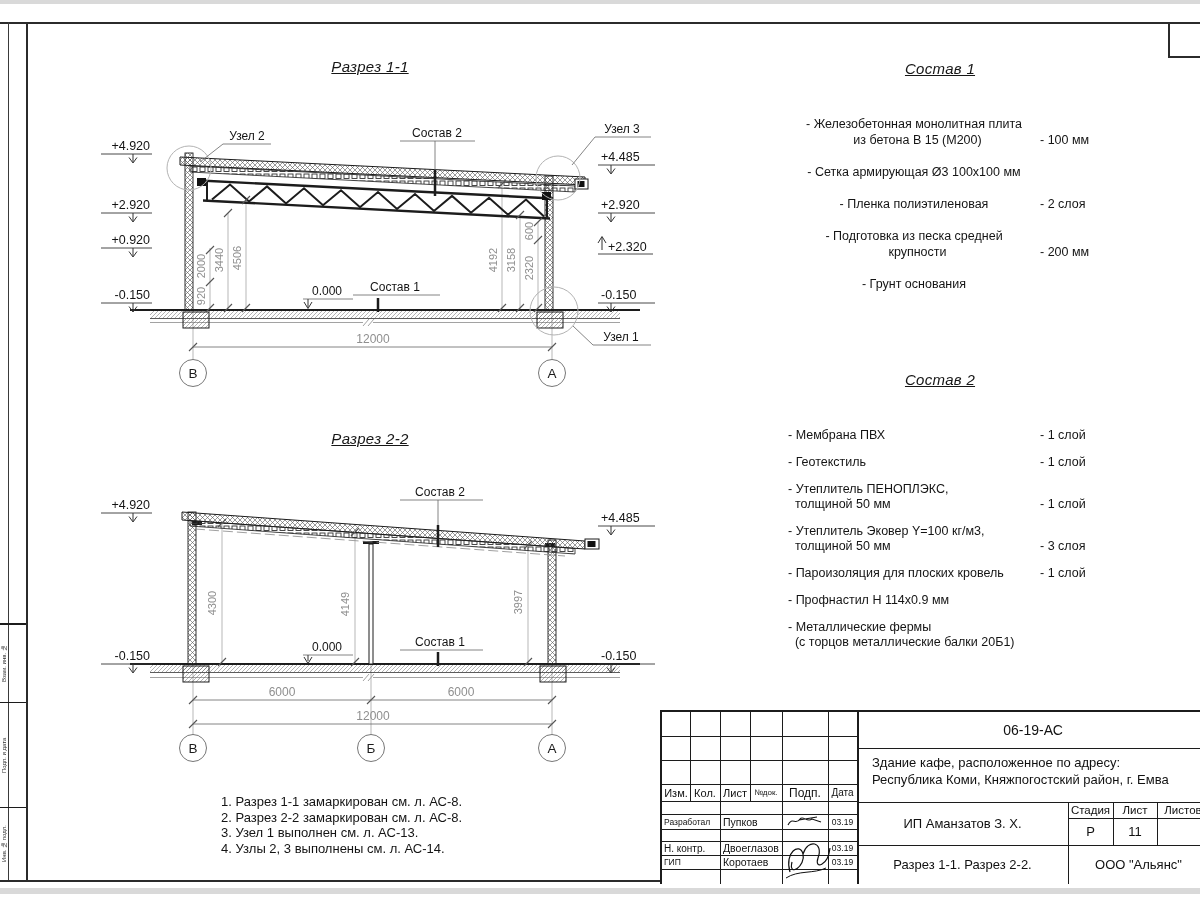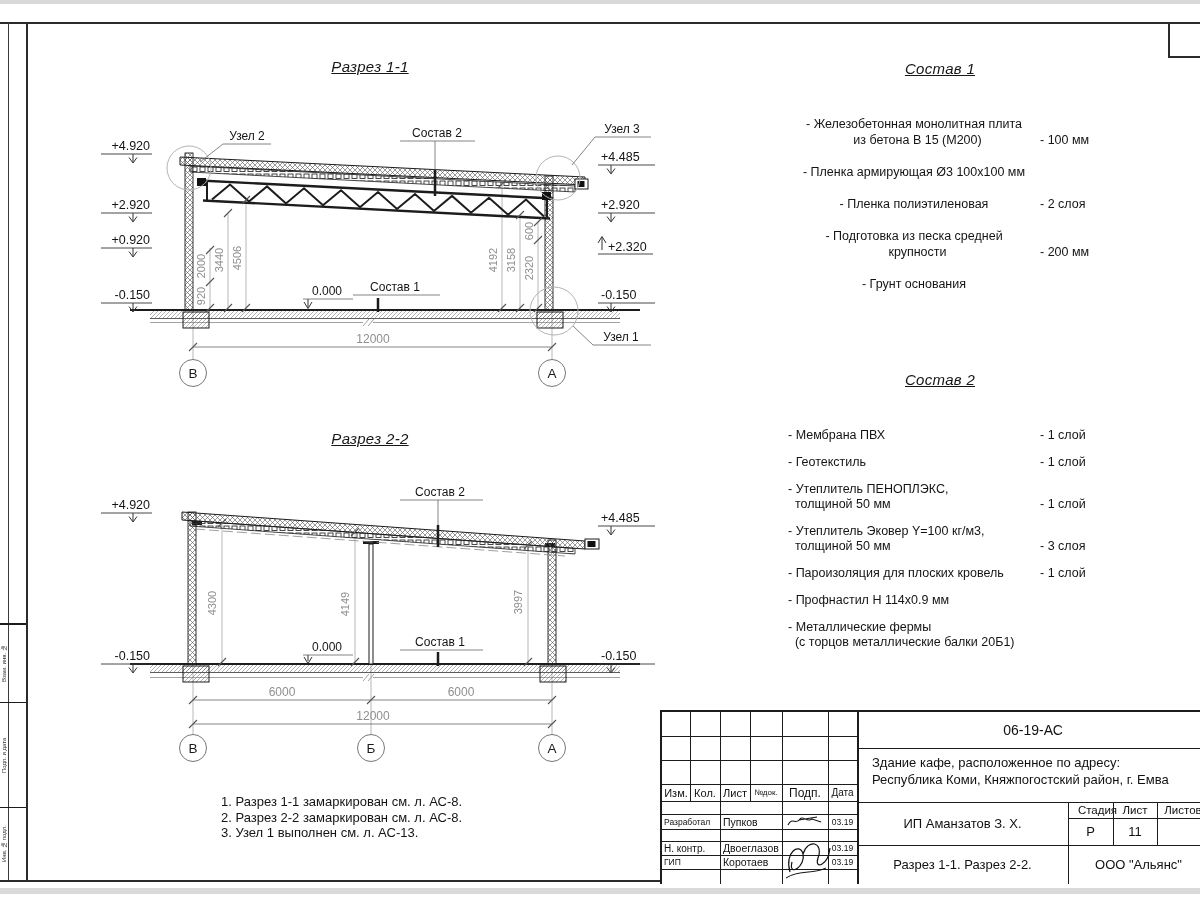--- a/index.html
+++ b/index.html
@@ -332,21 +332,21 @@
   </g>
 </svg>
 
 <div class="abs comp comp1" style="left:788px;top:116px;">
   <div class="comp-item">
     <div class="comp-name">- Железобетонная  монолитная плита
 &nbsp;&nbsp;из бетона В 15 (М200)</div>
     <div class="comp-val">- 100 мм</div>
   </div>
   <div class="comp-item">
-    <div class="comp-name">- Пленка армирующая Ø3 100х100 мм</div>
+    <div class="comp-name">- Сетка армирующая Ø3 100х100 мм</div>
     <div class="comp-val"></div>
   </div>
   <div class="comp-item">
     <div class="comp-name">- Пленка полиэтиленовая</div>
     <div class="comp-val">- 2 слоя</div>
   </div>
   <div class="comp-item">
     <div class="comp-name">- Подготовка из песка средней
 &nbsp;&nbsp;крупности</div>
     <div class="comp-val">- 200 мм</div>
@@ -388,20 +388,21 @@
     <div class="comp-name">- Металлические фермы
 &nbsp;&nbsp;(с торцов металлические балки 20Б1)</div>
     <div class="comp-val"></div>
   </div>
 </div>
 
 <div class="abs notes" style="left:221px;top:794px;width:420px;">
   <div>1. Разрез 1-1 замаркирован см. л. АС-8.</div>
   <div>2. Разрез 2-2 замаркирован см. л. АС-8.</div>
   <div>3. Узел 1 выполнен см. л. АС-13.</div>
+  <div>4. Узлы 2, 3 выполнены см. л. АС-14.</div>
 </div>
 
 <div class="abs tb">
 
   <div class="vl" style="left:28px;top:0;height:89px;"></div>
   <div class="vl" style="left:58px;top:0;height:172px;"></div>
   <div class="vl" style="left:88px;top:0;height:89px;"></div>
   <div class="vl" style="left:120px;top:0;height:172px;"></div>
   <div class="vl" style="left:166px;top:0;height:172px;"></div>
   <div class="vl" style="left:195px;top:0;height:172px;width:2px;"></div>
@@ -447,21 +448,21 @@
     <path d="M12,38 C6,18 22,8 25,20 C28,32 10,44 14,28 M25,20 C30,4 46,8 40,24 C36,36 50,32 52,14" stroke="#111" stroke-width="1.2" fill="none"></path>
     <path d="M8,44 C20,36 36,40 48,34" stroke="#111" stroke-width="1" fill="none"></path>
   </svg>
 
   <div class="cell" style="left:195px;top:0;width:352px;height:36px;font-size:14px;">06-19-АС</div>
   <div style="position:absolute;left:210px;top:42px;width:330px;font-size:13px;line-height:17px;">
     <div>Здание кафе, расположенное по адресу:</div>
     <div>Республика Коми, Княжпогостский район, г. Емва</div>
   </div>
   <div class="cell" style="left:195px;top:90px;width:211px;height:43px;font-size:13px;">ИП Аманзатов З. Х.</div>
-  <div class="cell" style="left:406px;top:90px;width:45px;height:16px;font-size:11.5px;padding-left:7px;">Стадия</div>
+  <div class="cell" style="left:406px;top:90px;width:45px;height:16px;font-size:11.5px;">Стадия</div>
   <div class="cell" style="left:451px;top:90px;width:44px;height:16px;font-size:11.5px;">Лист</div>
   <div class="cell" style="left:495px;top:90px;width:52px;height:16px;font-size:11.5px;">Листов</div>
   <div class="cell" style="left:406px;top:106px;width:45px;height:27px;font-size:13px;">Р</div>
   <div class="cell" style="left:451px;top:106px;width:44px;height:27px;font-size:13px;">11</div>
   <div class="cell" style="left:495px;top:106px;width:52px;height:27px;font-size:13px;"></div>
   <div class="cell" style="left:195px;top:133px;width:211px;height:39px;font-size:13px;">Разрез 1-1. Разрез 2-2.</div>
   <div class="cell" style="left:406px;top:133px;width:141px;height:39px;font-size:13px;">ООО "Альянс"</div>
 </div>
 
 </body></html>

